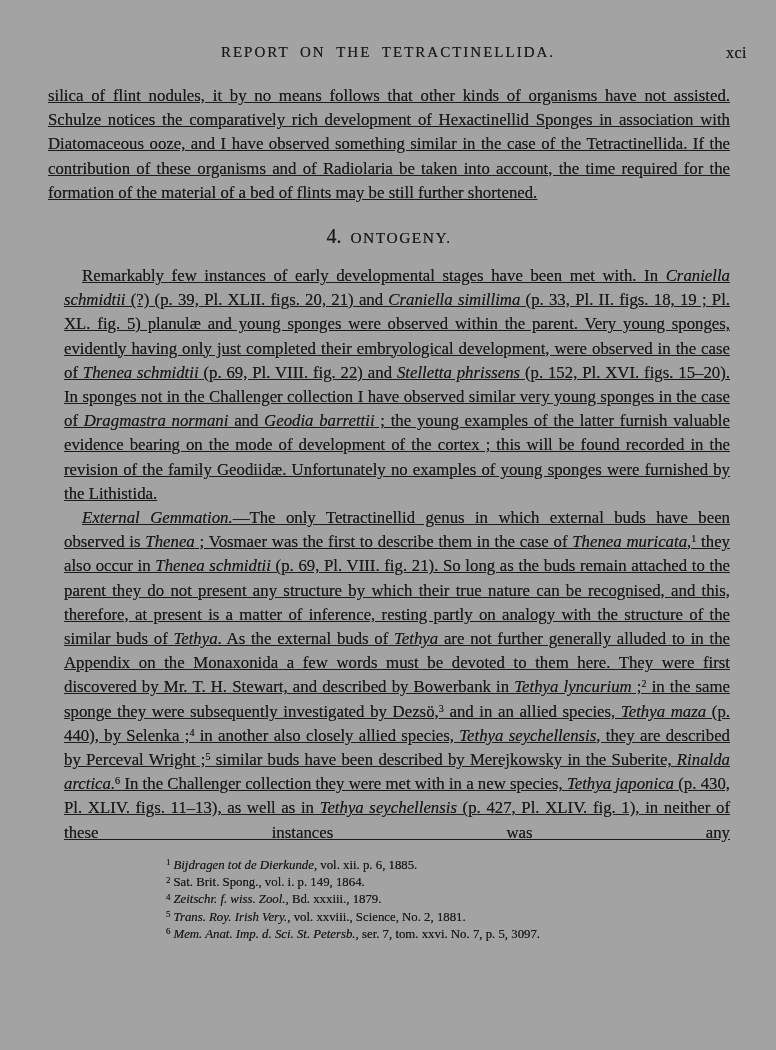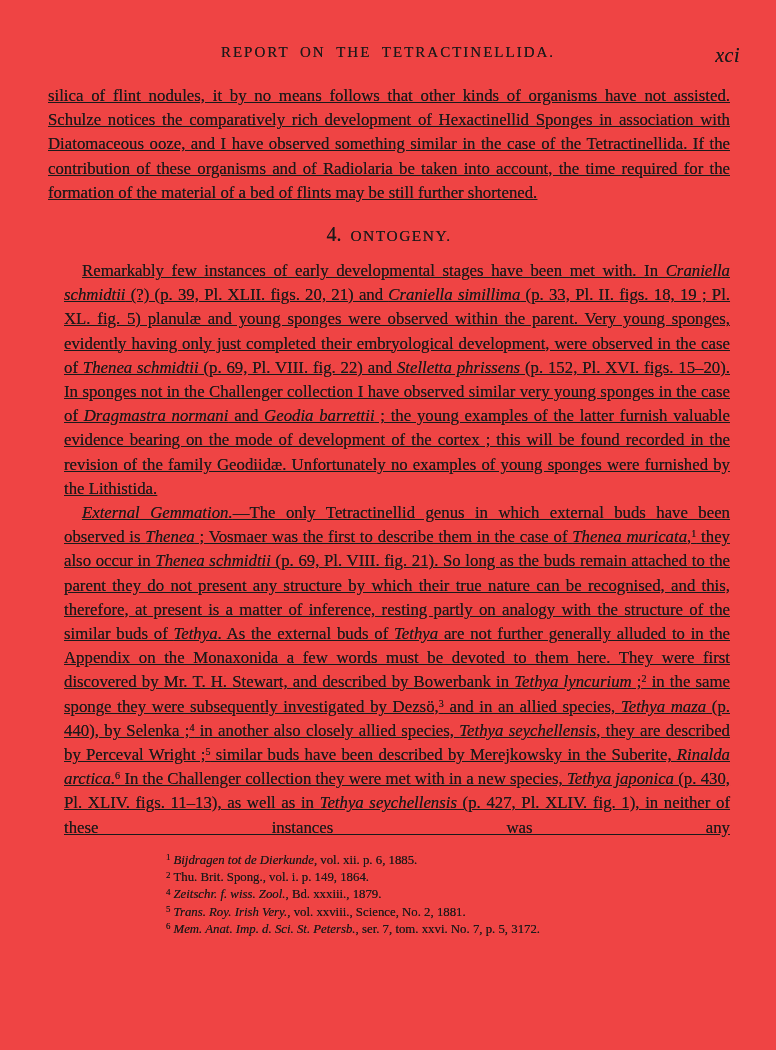--- a/index.html
+++ b/index.html
@@ -2,42 +2,41 @@
 <html><head>
 <meta charset="utf-8">
 <style>
   * { margin: 0; padding: 0; box-sizing: border-box; }
   html, body { background: #ffffff; }
 
   .page {
     position: relative;
     width: 776px;
     height: 1050px;
-    background: #ef4444;
+    background: #a3a3a3;
     color: #1a1a1a;
     font-family: "Liberation Serif", "DejaVu Serif", serif;
     overflow: hidden;
     text-shadow: 0 0 0.3px rgba(10,10,10,0.65);
   }
 
   
   .running-head { position: relative; height: 62px; }
   .head-title {
     position: absolute; left: 0; right: 0; top: 44px;
     text-align: center;
     font-size: 15px;
     font-weight: normal;
     letter-spacing: 2px;
     word-spacing: 5px;
   }
   .folio {
-    position: absolute; top: 44px; right: 36px;
-    font-size: 20px;
+    position: absolute; top: 44px; right: 29px;
+    font-size: 16px;
     letter-spacing: 0.5px;
-    font-style: italic;
   }
 
   
   .body-text {
     padding: 22px 46px 0 48px;
     font-size: 16.8px;
     line-height: 24.2px;
     text-align: justify;
   }
   .para { text-align: justify; text-decoration: underline; }
@@ -52,21 +51,21 @@
     vertical-align: 0.45em;
   }
 
   
   .section-heading {
     font-weight: normal;
     text-align: center;
     text-align-last: center;
     text-indent: 0;
     margin: 14px 0 10px 0;
-    line-height: 27px;
+    line-height: 32px;
   }
   .section-number { font-size: 20px; margin-right: 9px; }
   .section-title  { font-size: 15.5px; letter-spacing: 1.5px; }
 
   
   .footnotes {
     margin-top: 12px;
     padding-left: 118px;
     text-align: center;
     text-align-last: left;
@@ -96,20 +95,20 @@
     <p class="para"><span>silica of flint nodules, it by no means follows that other kinds of organisms have not assisted. Schulze notices the comparatively rich development of Hexactinellid Sponges in association with Diatomaceous ooze, and I have observed something similar in the case of the Tetractinellida. If the contribution of these organisms and of Radiolaria be taken into account, the time required for the formation of the material of a bed of flints may be still further shortened.</span></p>
 
     <h2 class="section-heading"><span class="section-number">4.</span><span class="section-title">ONTOGENY.</span></h2>
 
     <p class="para indent"><span>Remarkably few instances of early developmental stages have been met with. In </span><span class="it">Craniella schmidtii</span><span> (?) (p. 39, Pl. XLII. figs. 20, 21) and </span><span class="it">Craniella simillima</span><span> (p. 33, Pl. II. figs. 18, 19 ; Pl. XL. fig. 5) planulæ and young sponges were observed within the parent. Very young sponges, evidently having only just completed their embryological development, were observed in the case of </span><span class="it">Thenea schmidtii</span><span> (p. 69, Pl. VIII. fig. 22) and </span><span class="it">Stelletta phrissens</span><span> (p. 152, Pl. XVI. figs. 15–20). In sponges not in the Challenger collection I have observed similar very young sponges in the case of </span><span class="it">Dragmastra normani</span><span> and </span><span class="it">Geodia barrettii</span><span> ; the young examples of the latter furnish valuable evidence bearing on the mode of development of the cortex ; this will be found recorded in the revision of the family Geodiidæ. Unfortunately no examples of young sponges were furnished by the Lithistida.</span></p>
 
     <p class="para indent justify-last"><span class="it">External Gemmation.</span><span>—The only Tetractinellid genus in which external buds have been observed is </span><span class="it">Thenea</span><span> ; Vosmaer was the first to describe them in the case of </span><span class="it">Thenea muricata</span><span>,</span><sup class="fnmark">1</sup><span> they also occur in </span><span class="it">Thenea schmidtii</span><span> (p. 69, Pl. VIII. fig. 21). So long as the buds remain attached to the parent they do not present any structure by which their true nature can be recognised, and this, therefore, at present is a matter of inference, resting partly on analogy with the structure of the similar buds of </span><span class="it">Tethya</span><span>. As the external buds of </span><span class="it">Tethya</span><span> are not further generally alluded to in the Appendix on the Monaxonida a few words must be devoted to them here. They were first discovered by Mr. T. H. Stewart, and described by Bowerbank in </span><span class="it">Tethya lyncurium</span><span> ;</span><sup class="fnmark">2</sup><span> in the same sponge they were subsequently investigated by Dezsö,</span><sup class="fnmark">3</sup><span> and in an allied species, </span><span class="it">Tethya maza</span><span> (p. 440), by Selenka ;</span><sup class="fnmark">4</sup><span> in another also closely allied species, </span><span class="it">Tethya seychellensis</span><span>, they are described by Perceval Wright ;</span><sup class="fnmark">5</sup><span> similar buds have been described by Merejkowsky in the Suberite, </span><span class="it">Rinalda arctica.</span><sup class="fnmark">6</sup><span> In the Challenger collection they were met with in a new species, </span><span class="it">Tethya japonica</span><span> (p. 430, Pl. XLIV. figs. 11–13), as well as in </span><span class="it">Tethya seychellensis</span><span> (p. 427, Pl. XLIV. fig. 1), in neither of these instances was any</span></p>
 
     <div class="footnotes">
       <div class="footnote"><sup class="fn-marker">1</sup><span class="fn-text"><span class="it">Bijdragen tot de Dierkunde</span><span>, vol. xii. p. 6, 1885.</span></span></div>
-      <div class="footnote"><sup class="fn-marker">2</sup><span class="fn-text"><span>Thu. Brit. Spong., vol. i. p. 149, 1864.</span></span></div>
+      <div class="footnote"><sup class="fn-marker">2</sup><span class="fn-text"><span>Sat. Brit. Spong., vol. i. p. 149, 1864.</span></span></div>
       <div class="footnote"><sup class="fn-marker">4</sup><span class="fn-text"><span class="it">Zeitschr. f. wiss. Zool.</span><span>, Bd. xxxiii., 1879.</span></span></div>
       <div class="footnote"><sup class="fn-marker">5</sup><span class="fn-text"><span class="it">Trans. Roy. Irish Very.</span><span>, vol. xxviii., Science, No. 2, 1881.</span></span></div>
-      <div class="footnote"><sup class="fn-marker">6</sup><span class="fn-text"><span class="it">Mem. Anat. Imp. d. Sci. St. Petersb.</span><span>, ser. 7, tom. xxvi. No. 7, p. 5, 3172.</span></span></div>
+      <div class="footnote"><sup class="fn-marker">6</sup><span class="fn-text"><span class="it">Mem. Anat. Imp. d. Sci. St. Petersb.</span><span>, ser. 7, tom. xxvi. No. 7, p. 5, 3097.</span></span></div>
     </div>
 
   </div>
 </div>
 
 </body></html>

